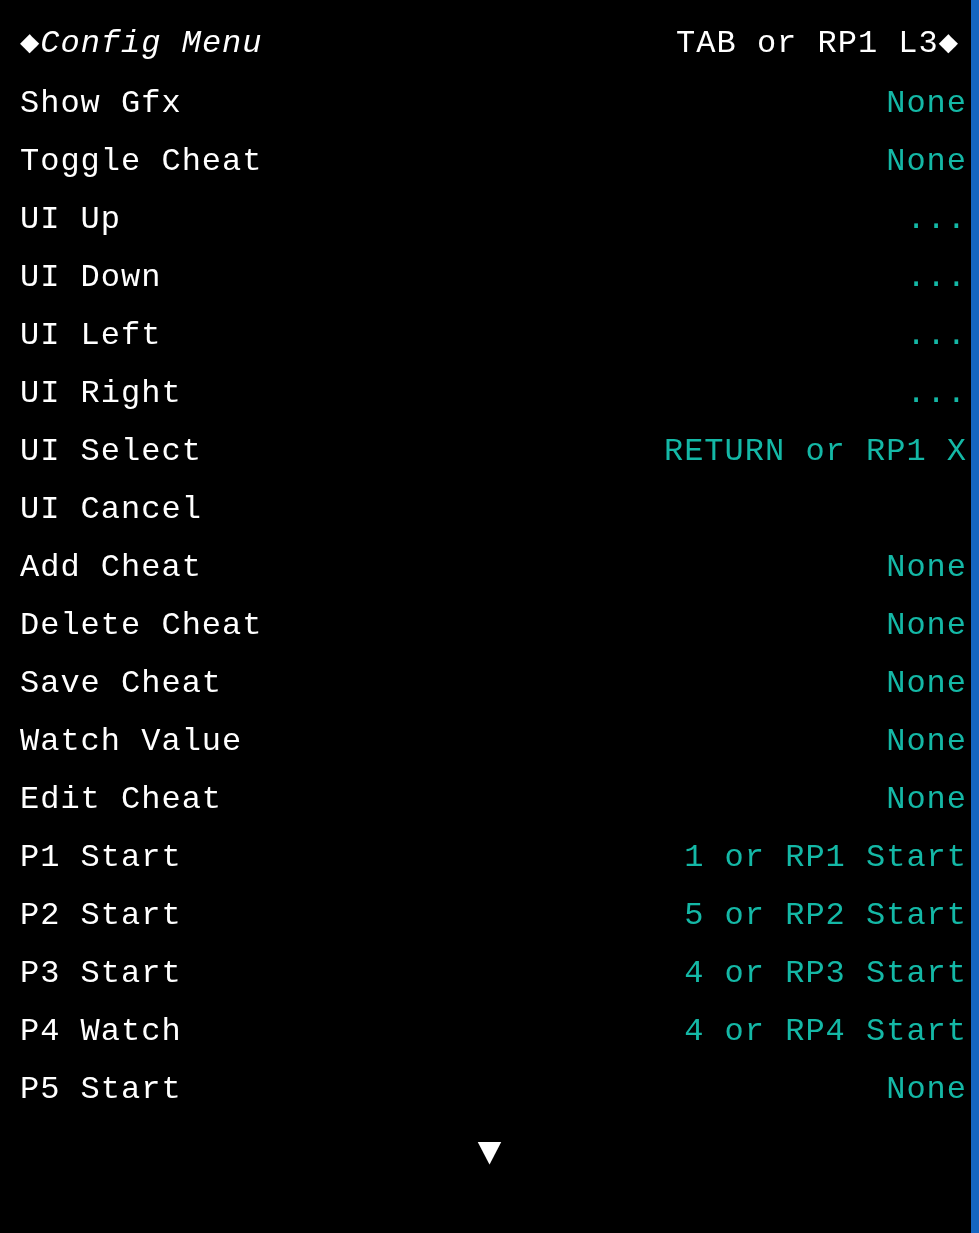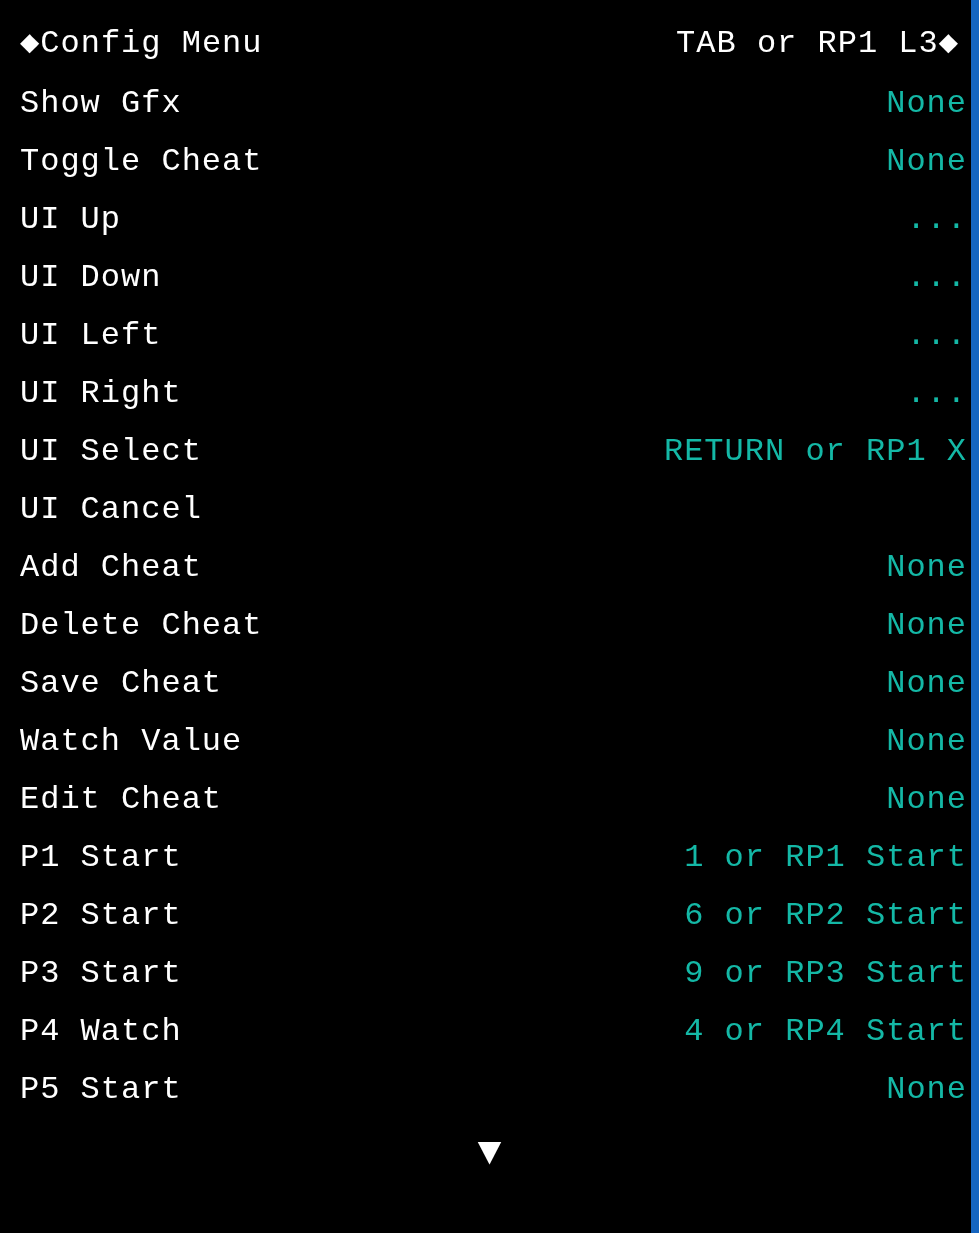--- a/index.html
+++ b/index.html
@@ -49,20 +49,21 @@
       background: #000;
       color: #fff;
       font-size: 32px;
       padding: 10px 20px;
       border-bottom: none;
       min-height: 64px;
     }
 
     .menu-row.header-row .row-label {
       color: #fff;
+      font-style: italic;
     }
 
     .menu-row.header-row .row-value {
       color: #fff;
     }
 
     .row-label {
       color: #fff;
       font-size: 32px;
       letter-spacing: 1px;
@@ -170,25 +171,25 @@
         <div class="menu-row">
           <span class="row-label">Edit Cheat</span>
           <span class="row-value">None</span>
         </div>
         <div class="menu-row">
           <span class="row-label">P1 Start</span>
           <span class="row-value">1 or RP1 Start</span>
         </div>
         <div class="menu-row">
           <span class="row-label">P2 Start</span>
-          <span class="row-value">6 or RP2 Start</span>
+          <span class="row-value">5 or RP2 Start</span>
         </div>
         <div class="menu-row">
           <span class="row-label">P3 Start</span>
-          <span class="row-value">9 or RP3 Start</span>
+          <span class="row-value">4 or RP3 Start</span>
         </div>
         <div class="menu-row">
           <span class="row-label">P4 Watch</span>
           <span class="row-value">4 or RP4 Start</span>
         </div>
         <div class="menu-row">
           <span class="row-label">P5 Start</span>
           <span class="row-value">None</span>
         </div>
       </div>

